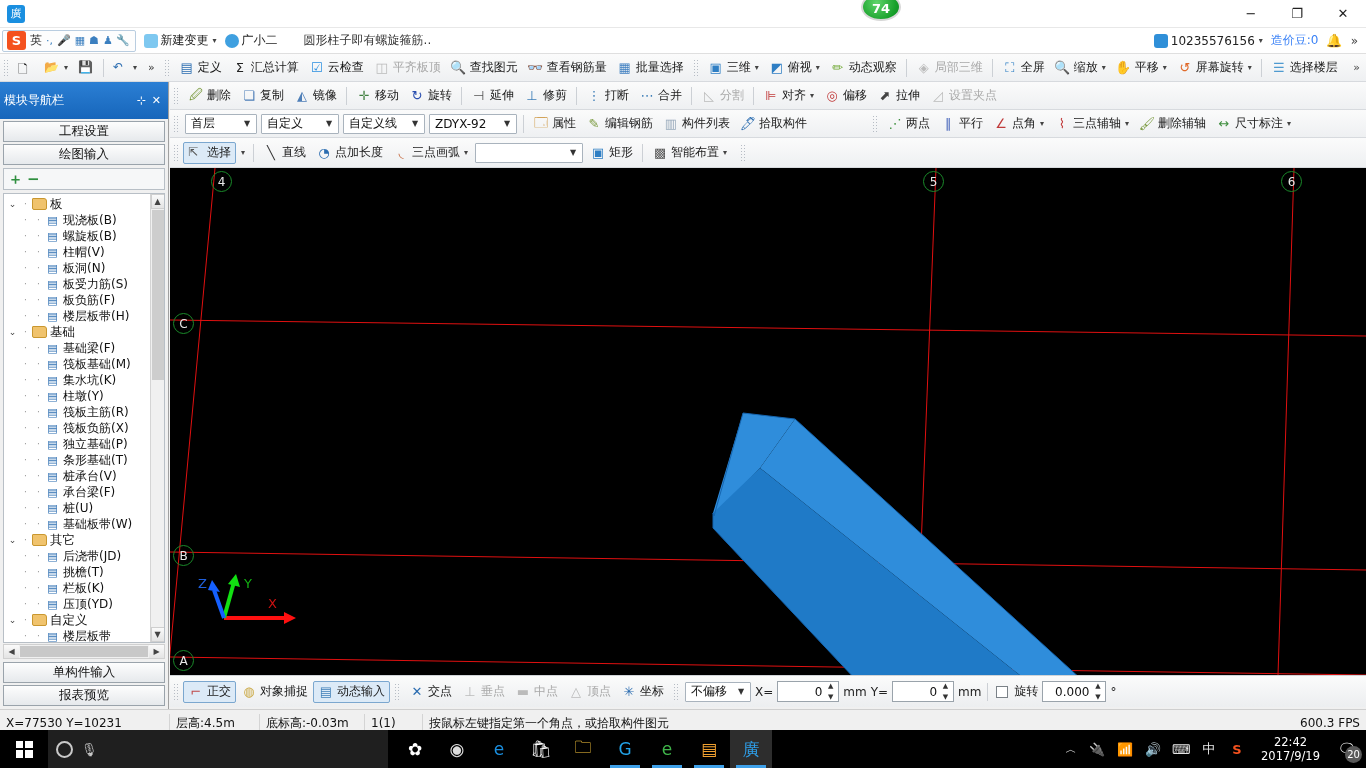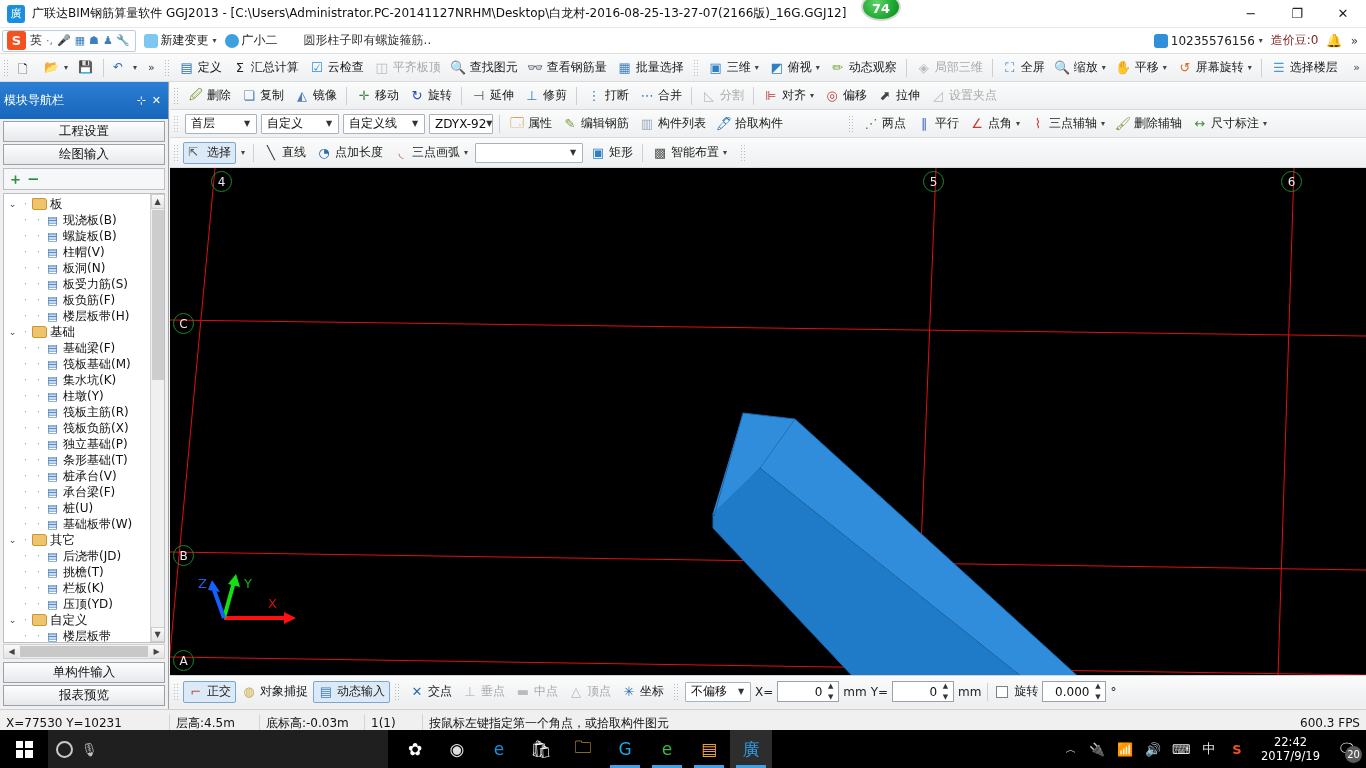--- a/index.html
+++ b/index.html
@@ -254,21 +254,20 @@
   }
   .chev-up { color: #e6e6e6; font-size: 11px; width: 24px; text-align: center; }
 </style>
 </head>
 <body>
 
 <div class="app">
 
   <div class="titlebar">
     <div class="tb-icon">廣</div>
-    <div class="tb-title">广联达BIM钢筋算量软件 GGJ2013 - [C:\Users\Administrator.PC-20141127NRHM\Desktop\白龙村-2016-08-25-13-27-07(2166版)_16G.GGJ12]</div>
     <div class="tb-spacer"></div>
     <div class="win-btns">
       <div class="win-btn">−</div>
       <div class="win-btn">❐</div>
       <div class="win-btn close">✕</div>
     </div>
     <div class="tb-badge">74</div>
   </div>
 
   <div class="menurow">
@@ -294,21 +293,21 @@
       <span>广小二</span>
     </div>
     <div class="mbar-text">圆形柱子即有螺旋箍筋..</div>
 
     <div class="mbar-right">
       <div class="mbar-btn" style="margin-left:0;">
         <span class="dot-ic" style="background:#2f8fd8;"></span>
         <span>10235576156</span>
         <span class="caret">▾</span>
       </div>
-      <span style="font-size:12px;color:#7f1d1d;text-align:center;">造价豆:0</span>
+      <span style="font-size:12px;color:#3b82f6;text-align:center;">造价豆:0</span>
       <span style="color:#2f8fd8;font-size:13px;">🔔</span>
       <span style="font-size:12px;color:#444;">»</span>
     </div>
   </div>
 
   <div class="toolbar tb1">
     <div class="tgrip"></div>
     <div class="tbtn">
         <span class="ic">🗋</span>
       </div>
@@ -482,21 +481,21 @@
           <span class="cbtn">▼</span>
         </div>
         <div class="combo" style="width: 78px;">
           <span class="cv">自定义</span>
           <span class="cbtn">▼</span>
         </div>
         <div class="combo" style="width: 82px;">
           <span class="cv">自定义线</span>
           <span class="cbtn">▼</span>
         </div>
-        <div class="combo" style="width: 64px;">
+        <div class="combo" style="width: 88px;">
           <span class="cv">ZDYX-92</span>
           <span class="cbtn">▼</span>
         </div>
       </div>
     <div class="tsep"></div>
     <div id="tb3-items" style="display:flex;align-items:center;">
         <div class="tbtn">
           <span class="ic" style="color: rgb(200, 138, 42); font-size: 13px; display: flex; align-items: center; justify-content: center;">🗔</span>
           <span>属性</span>
         </div>

